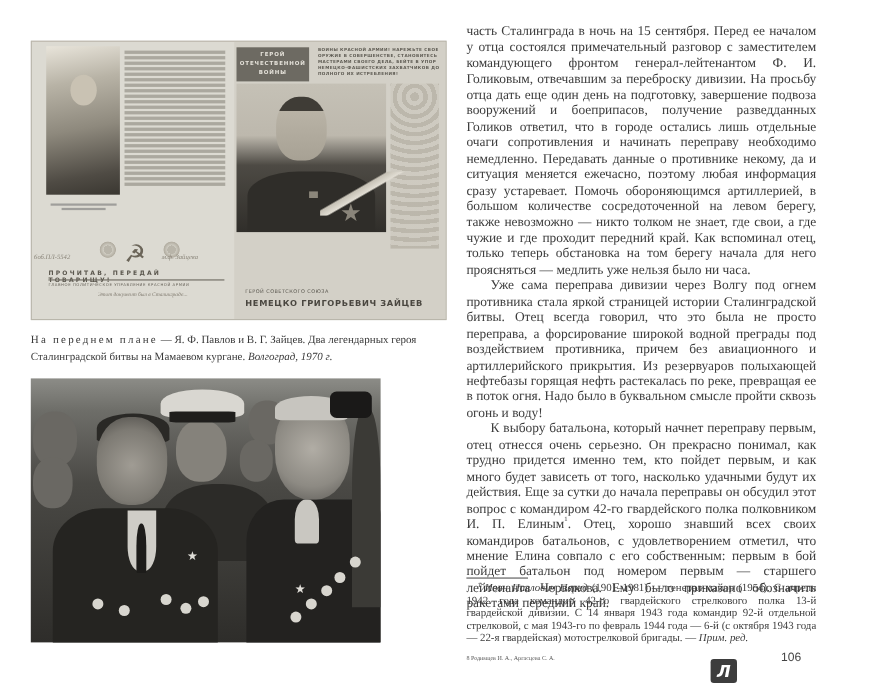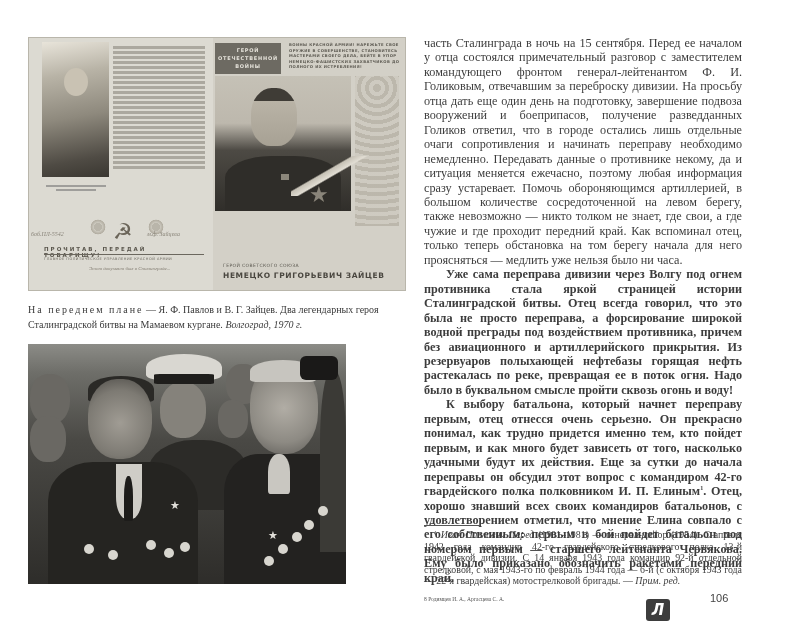--- a/index.html
+++ b/index.html
@@ -60,23 +60,23 @@
   .photo .p3-hair { left:222px; top:16px; width:66px; height:22px; border-radius:50% 50% 10% 10%; background:#c7c5bf; }
   .photo .p3-body { left:196px; top:110px; width:122px; height:135px; background:#232220; border-radius:28% 10% 0 0; }
   .photo .p3-shirt { left:240px; top:110px; width:22px; height:40px; background:#c9c7c1; }
   .photo .binocular { left:272px; top:12px; width:38px; height:24px; border-radius:6px; background:#1a1918; }
   .photo .arm { left:292px; top:28px; width:26px; height:180px; border-radius:40% 40% 0 0; background:#3b3a36; }
   .photo .medal { position:absolute; width:10px; height:10px; border-radius:50%; background:#d8d6cf; }
   .photo .star { position:absolute; color:#e0ded8; font-size:11px; font-family:"DejaVu Sans",sans-serif; line-height:11px; }
   .photo .bg-head { background:#6a6863; border-radius:45%; }
 
   
-  .body-text { position:absolute; left:14px; top:36px; width:318px; font-size:12.2px; line-height:14.45px; text-align:justify; color:#3c3c3c; }
+  .body-text { position:absolute; left:14px; top:21px; width:318px; font-size:12.2px; line-height:14.45px; text-align:justify; color:#3c3c3c; }
   .body-text p { margin:0; }
-  .body-text p.indent { text-indent:22px;font-weight:bold; }
+  .body-text p.indent { text-indent:22px; }
   .body-text p.noindent { text-indent:0; }
   .fn-rule { position:absolute; left:14px; top:525px; width:56px; height:1px; background:#555; }
   .footnote { position:absolute; left:14px; top:529px; width:318px; font-size:9.9px; line-height:11.5px; text-align:justify; color:#3c3c3c; }
   .footnote p { margin:0; text-indent:10px; }
   .footnote i { font-style:italic; }
   .footnote sup, .body-text sup { font-size:6px; vertical-align:top; line-height:8px; }
   .signature { position:absolute; left:14px; top:596px; font-size:5.5px; color:#555; }
   .page-number { position:absolute; left:300px; top:592px; font-family:"Liberation Sans","DejaVu Sans",sans-serif; font-size:11px; color:#444; }
   .publisher-logo { position:absolute; left:236px; top:599px; width:24px; height:22px; background:#3d3d3d; border-radius:3px; color:#ffffff; font-family:"DejaVu Sans",sans-serif; font-weight:bold; font-style:italic; font-size:15px; line-height:22px; text-align:center; }
 </style>

